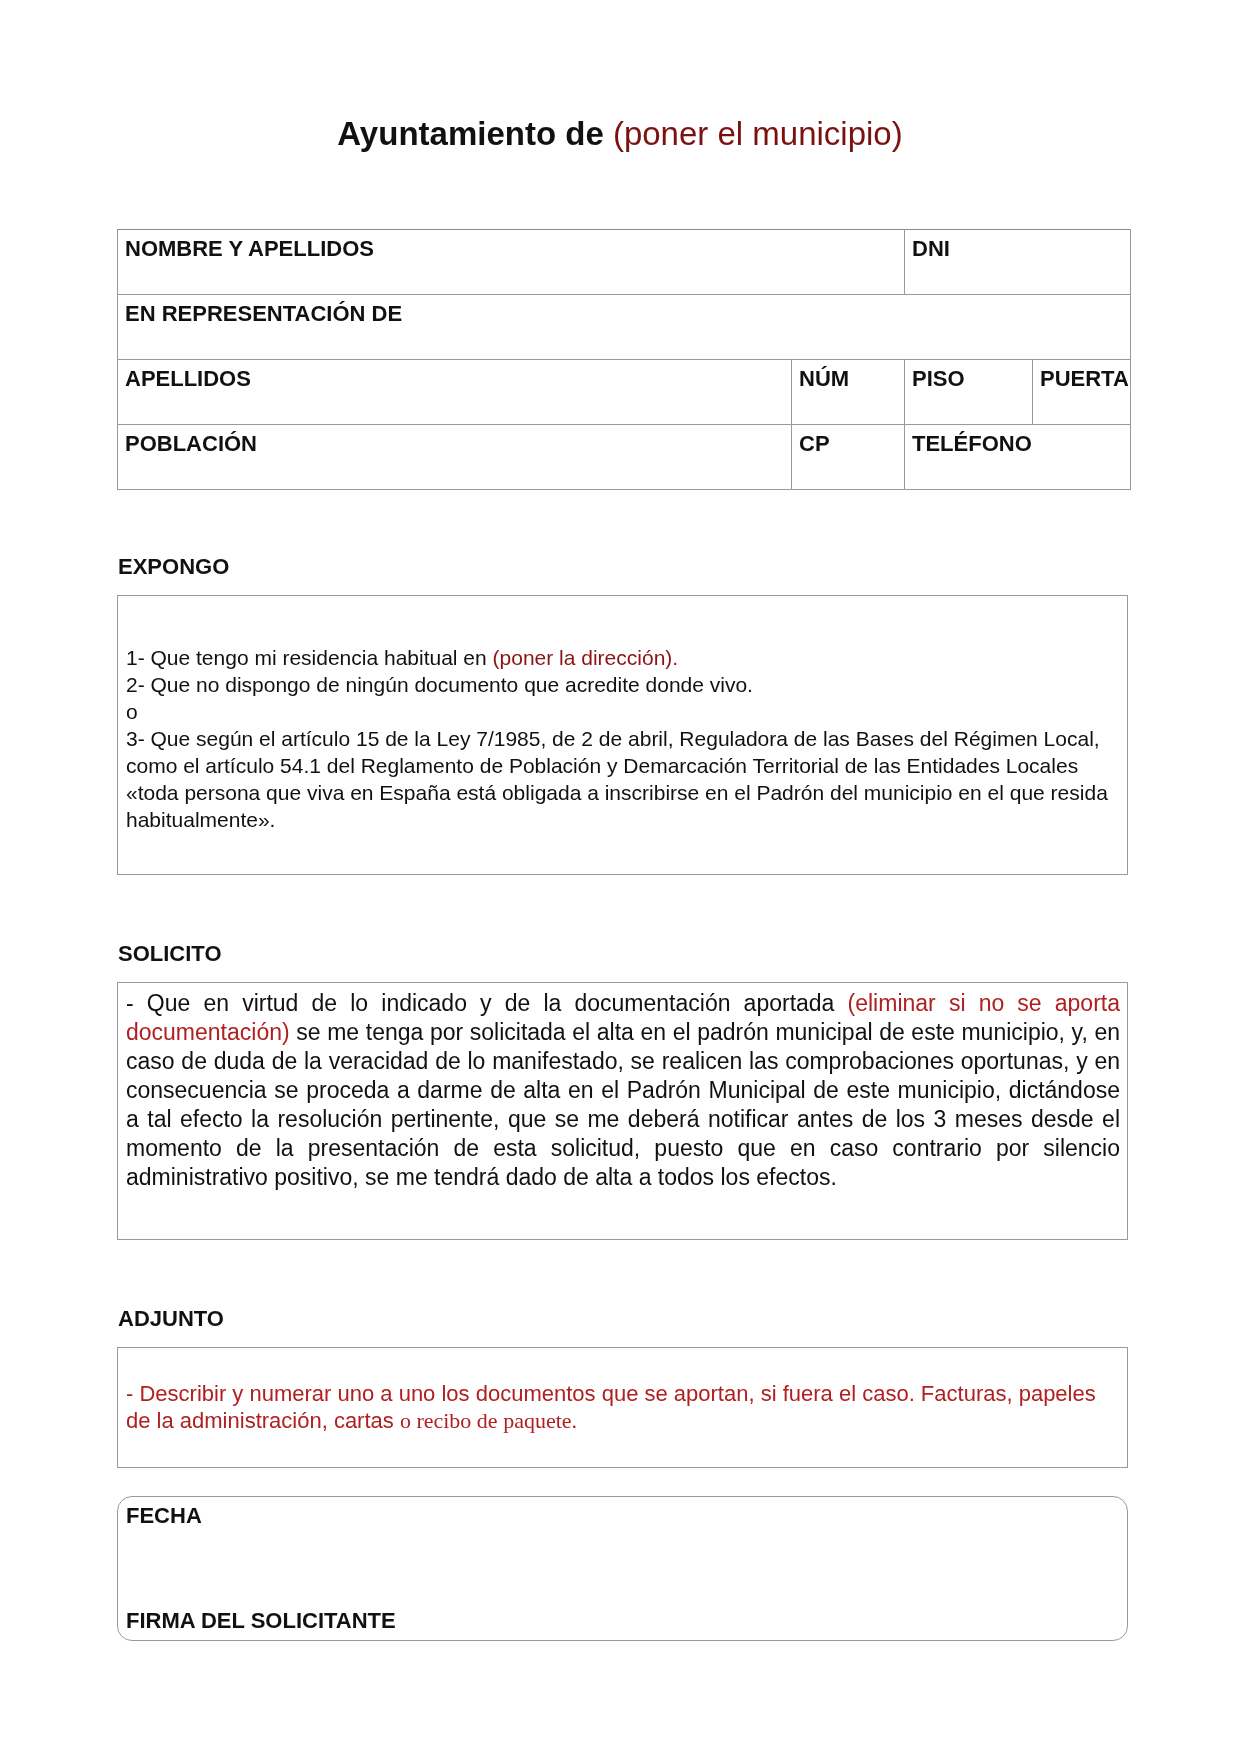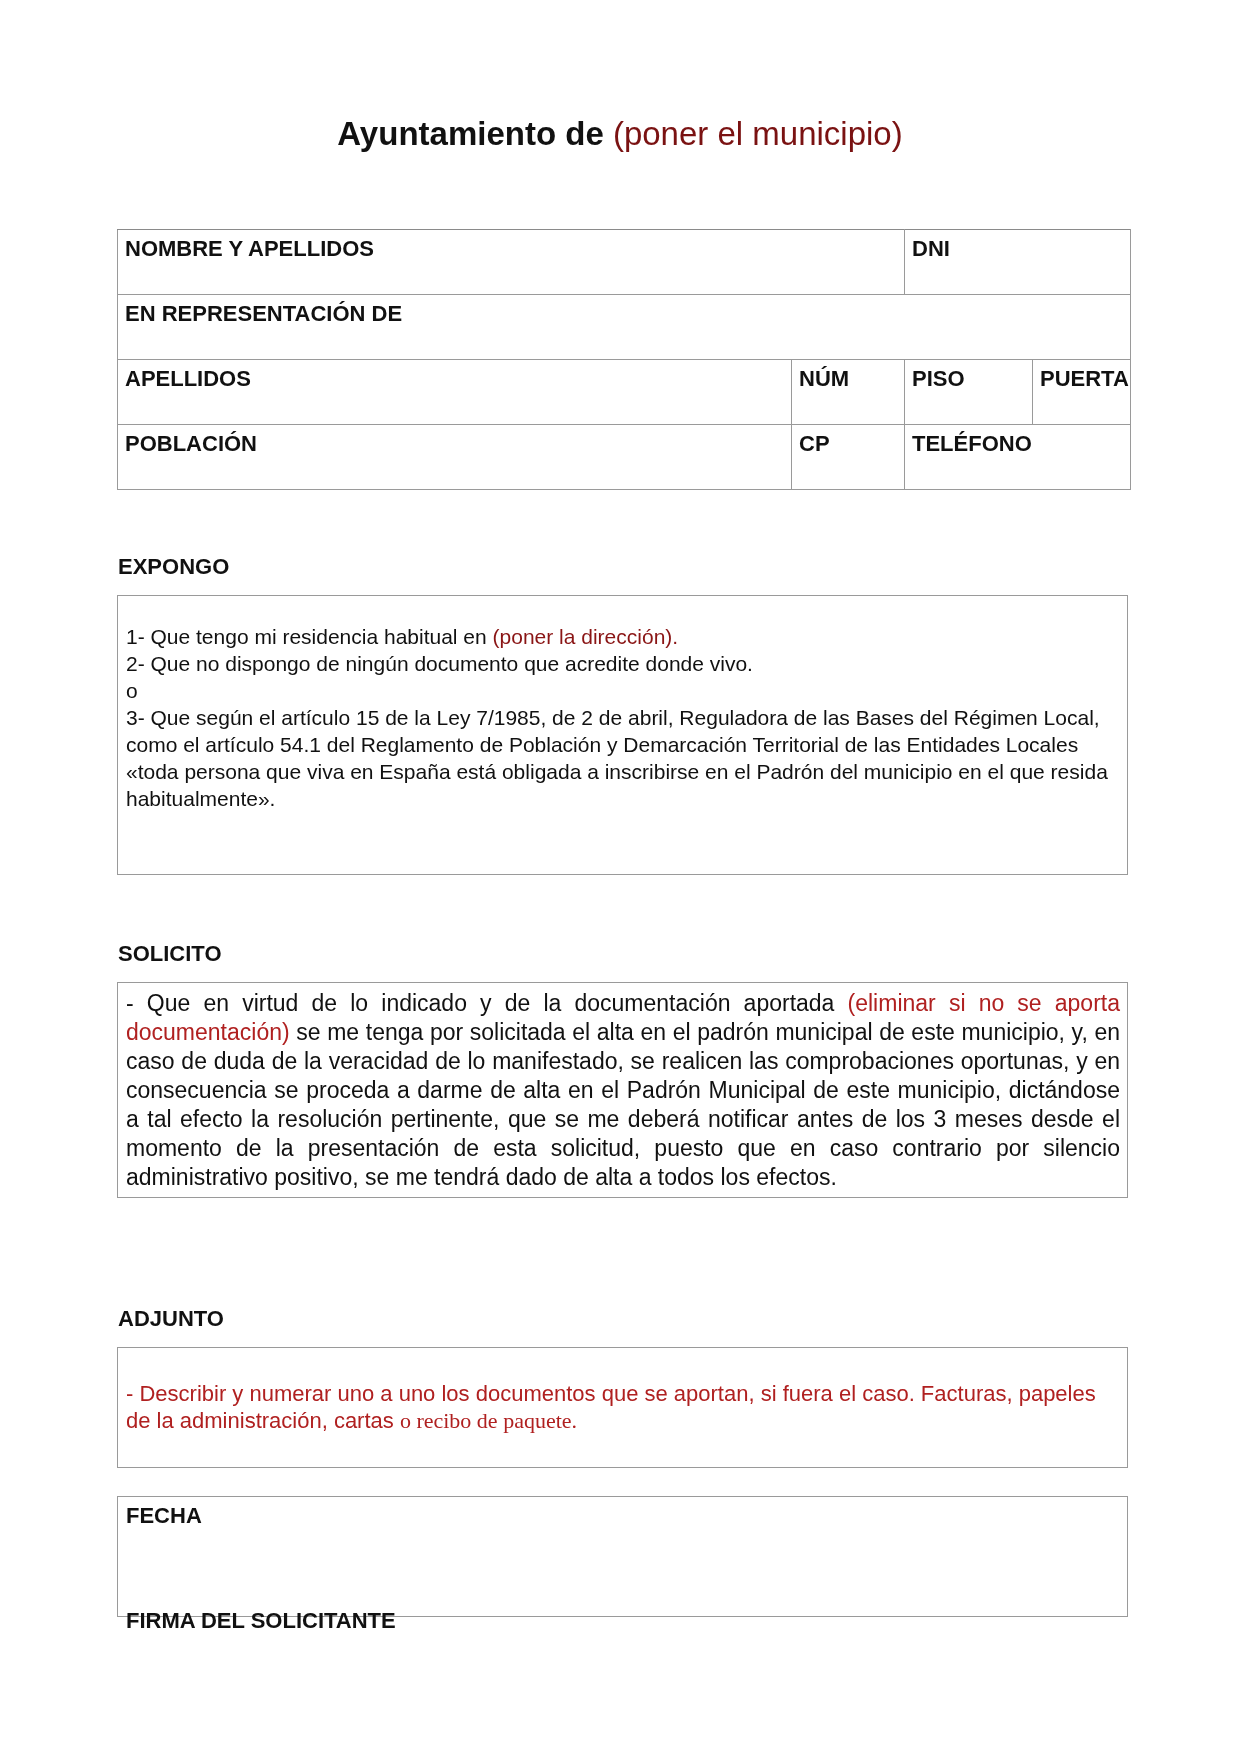--- a/index.html
+++ b/index.html
@@ -9,31 +9,31 @@
   .title .ph { color: #7a1212; }
 
   table.personal { position: absolute; top: 229px; left: 117px; width: 1013px; border-collapse: collapse; table-layout: fixed; }
   table.personal td { border: 1px solid #9a9a9a; vertical-align: top; padding: 6px 7px; height: 52px; font-weight: bold; font-size: 22px; line-height: 26px; }
   table.personal tr:first-child td { border-top-color: #8a8a8a; }
 
   .section-label { position: absolute; left: 118px; font-weight: bold; font-size: 22px; line-height: 26px; margin-top: 16px; }
   .box { position: absolute; left: 117px; width: 1011px; border: 1px solid #9a9a9a; box-sizing: border-box; }
   .box p { margin: 0; }
 
-  #expongo-box { top: 595px; height: 280px; padding: 27px 7px 0 8px; font-size: 21px; line-height: 27px; }
+  #expongo-box { top: 595px; height: 280px; padding: 48px 7px 0 8px; font-size: 21px; line-height: 27px; }
   #expongo-box .l4 { font-size: 23px; }
   .red { color: #8a1515; }
   .red2 { color: #b02020; }
 
-  #solicito-box { top: 982px; height: 216px; padding: 6px 7px 0 8px; font-size: 23px; line-height: 29px; text-align: justify; }
+  #solicito-box { top: 982px; height: 258px; padding: 6px 7px 0 8px; font-size: 23px; line-height: 29px; text-align: justify; }
 
   #adjunto-box { top: 1347px; height: 121px; padding: 32px 7px 4px 8px; font-size: 22px; line-height: 27px; color: #b02020; }
   #adjunto-box .serif { font-family: "Liberation Serif", serif; font-size: 22px; }
 
-  #firma-box { top: 1496px; height: 121px; padding: 6px 2px 0 8px; font-weight: bold; font-size: 22px; line-height: 26px; }
+  #firma-box { top: 1496px; height: 145px; padding: 6px 2px 0 8px; font-weight: bold; font-size: 22px; line-height: 26px; border-radius: 15px; }
   #firma-box .fecha { position: absolute; top: 6px; left: 8px; }
   #firma-box .firma { position: absolute; top: 111px; left: 8px; }
 </style>
 </head>
 <body>
 
 <div class="title" data-name="page-title">
   <span class="bold" data-name="title-text">Ayuntamiento de</span>
   <span class="ph" data-name="title-municipio-placeholder">(poner el municipio)</span>
 </div>

